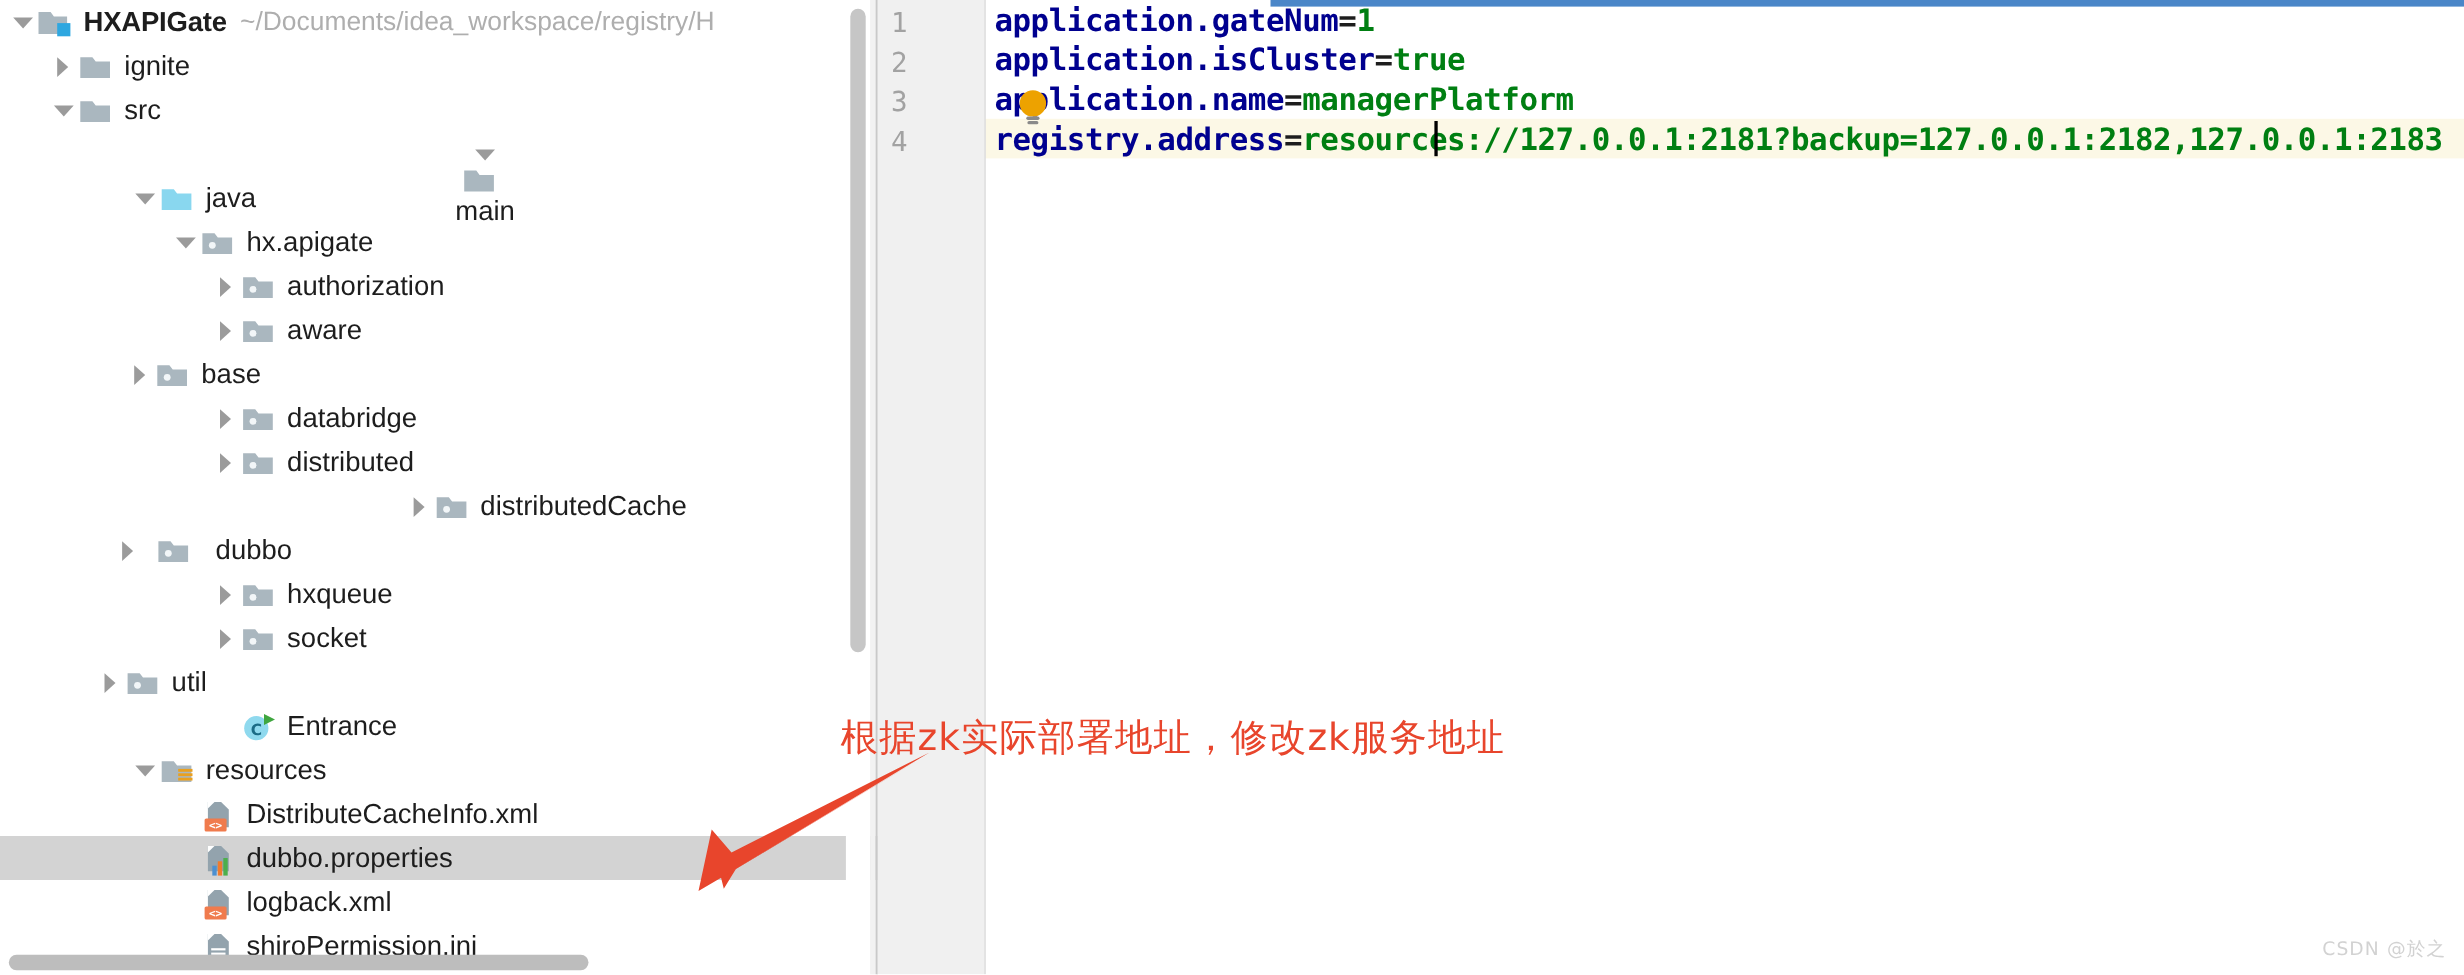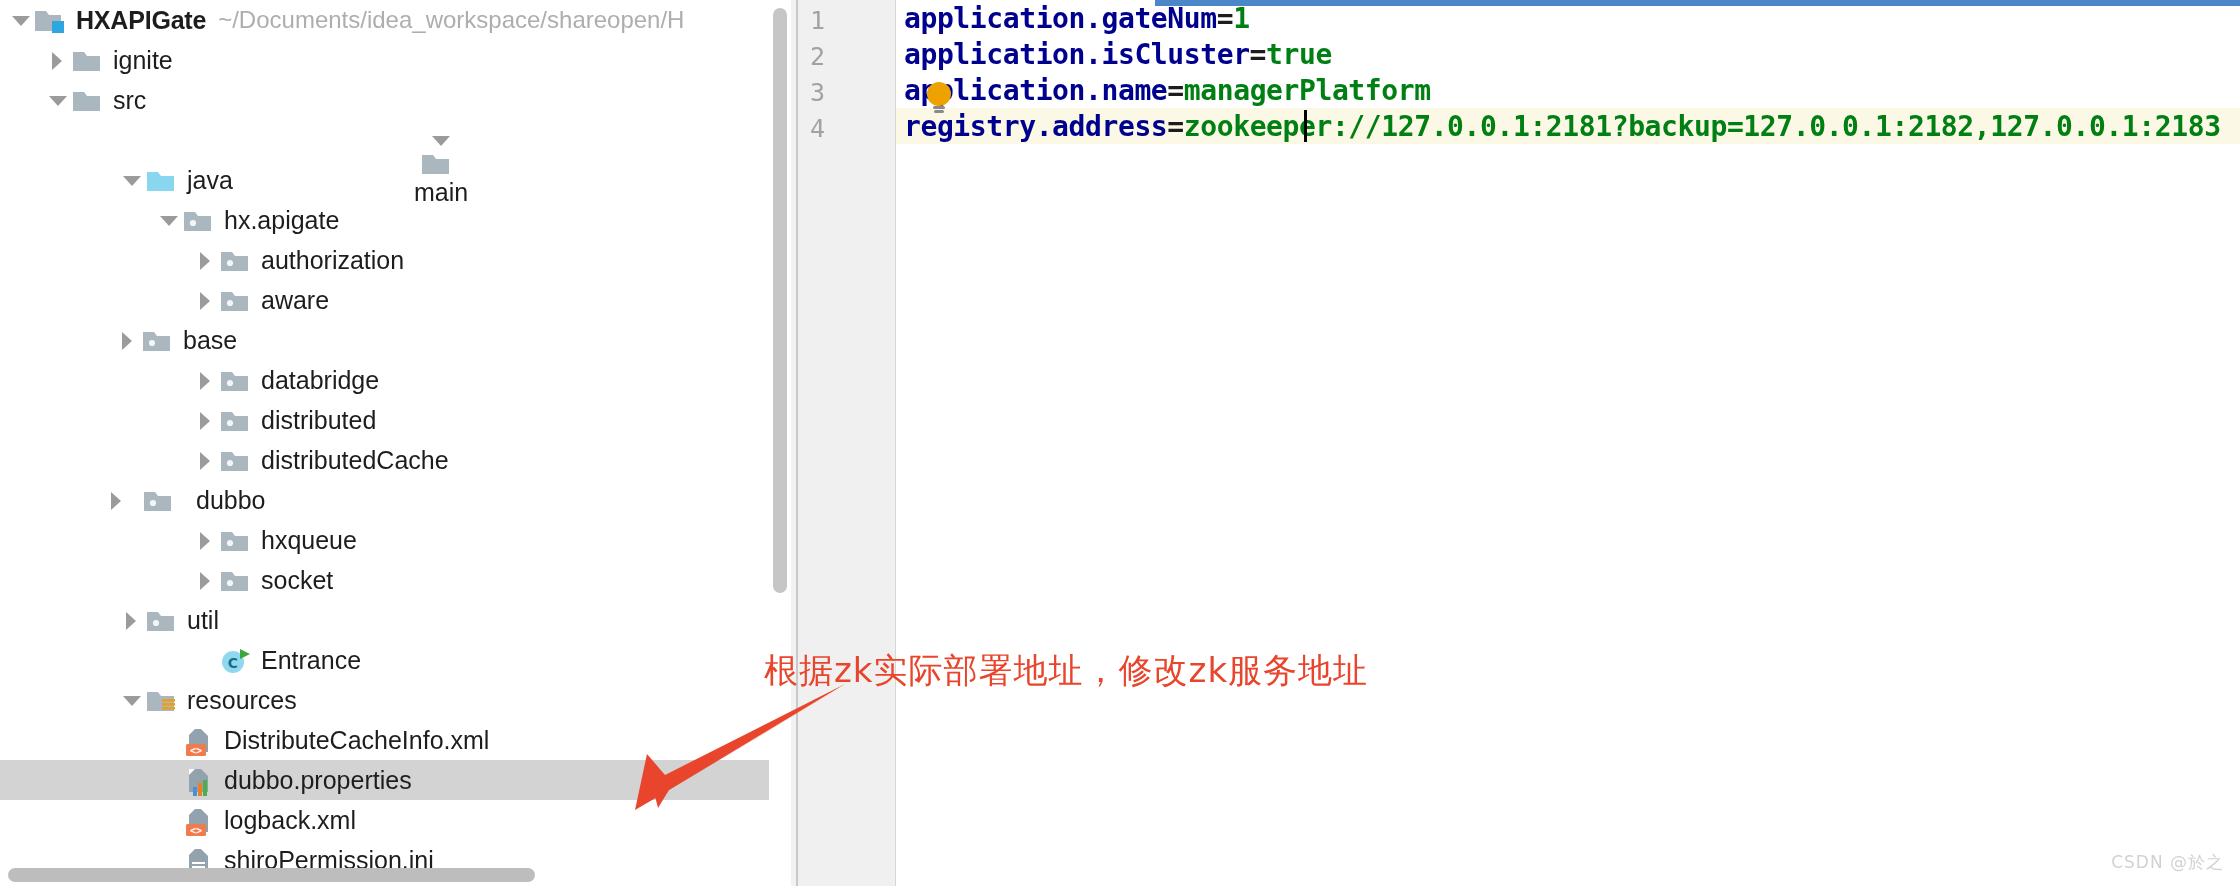--- a/index.html
+++ b/index.html
@@ -225,21 +225,21 @@
     <div class="tree" id="tree">
         <div class="tree-row" style="top: 0px; position: absolute; left: 0px; width: 800px; padding-left: 8px;">
           <span class="twisty expanded"></span>
           <span class="icon-wrap">
             <svg width="34" height="30" viewBox="0 0 34 30">
         <path d="M1 4 h11 l3 4 h12 v16 H1 Z" fill="#aab7bf"></path>
         <rect x="18" y="14" width="12" height="12" fill="#2ea7e0"></rect>
             </svg>
           </span>
           <span class="tree-label root">HXAPIGate</span>
-          <span class="root-path">~/Documents/idea_workspace/shareopen/H</span>
+          <span class="root-path">~/Documents/idea_workspace/registry/H</span>
         </div>
         <div class="tree-row" style="top: 40px; position: absolute; left: 0px; width: 800px; padding-left: 45px;">
           <span class="twisty collapsed"></span>
           <span class="icon-wrap">
             <svg width="34" height="30" viewBox="0 0 34 30">
         <path d="M2 5 h11 l3 4 h13 v15 H2 Z" fill="#aab7bf"></path>
             </svg>
           </span>
           <span class="tree-label">ignite</span>
         </div>
@@ -323,21 +323,21 @@
         <div class="tree-row" style="top: 400px; position: absolute; left: 0px; width: 800px; padding-left: 193px;">
           <span class="twisty collapsed"></span>
           <span class="icon-wrap">
             <svg width="34" height="30" viewBox="0 0 34 30">
         <path d="M2 5 h11 l3 4 h13 v15 H2 Z" fill="#aab7bf"></path>
         <circle cx="11" cy="16" r="3.1" fill="#f2f6f8"></circle>
             </svg>
           </span>
           <span class="tree-label">distributed</span>
         </div>
-        <div class="tree-row" style="top: 440px; position: absolute; left: 0px; width: 800px; padding-left: 193px;">
+        <div class="tree-row" style="top: 440px; position: absolute; left: 0px; width: 800px; padding-left: 193px; justify-content: center;">
           <span class="twisty collapsed"></span>
           <span class="icon-wrap">
             <svg width="34" height="30" viewBox="0 0 34 30">
         <path d="M2 5 h11 l3 4 h13 v15 H2 Z" fill="#aab7bf"></path>
         <circle cx="11" cy="16" r="3.1" fill="#f2f6f8"></circle>
             </svg>
           </span>
           <span class="tree-label">distributedCache</span>
         </div>
         <div class="tree-row" style="top: 480px; position: absolute; left: 0px; width: 800px; padding-left: 104px; gap: 12px;">
@@ -363,21 +363,21 @@
         <div class="tree-row" style="top: 560px; position: absolute; left: 0px; width: 800px; padding-left: 193px;">
           <span class="twisty collapsed"></span>
           <span class="icon-wrap">
             <svg width="34" height="30" viewBox="0 0 34 30">
         <path d="M2 5 h11 l3 4 h13 v15 H2 Z" fill="#aab7bf"></path>
         <circle cx="11" cy="16" r="3.1" fill="#f2f6f8"></circle>
             </svg>
           </span>
           <span class="tree-label">socket</span>
         </div>
-        <div class="tree-row" style="top: 600px; position: absolute; left: 0px; width: 800px; padding-left: 119px;">
+        <div class="tree-row" style="top: 600px; position: absolute; left: 0px; width: 800px; padding-left: 88px;">
           <span class="twisty collapsed"></span>
           <span class="icon-wrap">
             <svg width="34" height="30" viewBox="0 0 34 30">
         <path d="M2 5 h11 l3 4 h13 v15 H2 Z" fill="#aab7bf"></path>
         <circle cx="11" cy="16" r="3.1" fill="#f2f6f8"></circle>
             </svg>
           </span>
           <span class="tree-label">util</span>
         </div>
         <div class="tree-row" style="top: 640px; position: absolute; left: 0px; width: 800px; padding-left: 193px;">
@@ -471,21 +471,21 @@
         <div class="line-no" style="top: 78px;">3</div>
         <div class="line-no" style="top: 114px;">4</div>
       </div>
     <div id="gutter-edge"></div>
     <div id="top-marker"></div>
 
     <div id="lines-host">
         <div class="code-line" style="top: 0px;"><span class="k txt-left">application.gateNum</span><span class="eq">=</span><span class="v">1</span></div>
         <div class="code-line" style="top: 36px;"><span class="k txt-left">application.isCluster</span><span class="eq">=</span><span class="v">true</span></div>
         <div class="code-line" style="top: 72px;"><span class="k txt-left">application.name</span><span class="eq">=</span><span class="v">managerPlatform</span></div>
-        <div class="code-line" style="top: 108px;"><span class="k txt-left">registry.address</span><span class="eq">=</span><span class="v">zookeeper://127.0.0.1:2181?backup=127.0.0.1:2182,127.0.0.1:2183</span></div>
+        <div class="code-line" style="top: 108px;"><span class="k txt-left">registry.address</span><span class="eq">=</span><span class="v">resources://127.0.0.1:2181?backup=127.0.0.1:2182,127.0.0.1:2183</span></div>
       </div>
 
     <div id="bulb">
       <svg width="36" height="36" viewBox="0 0 36 36">
         <circle cx="18" cy="14" r="12" fill="#eda200"></circle>
         <rect x="12" y="26" width="12" height="3" rx="1.5" fill="#8a8a8a"></rect>
         <rect x="13" y="30" width="10" height="3" rx="1.5" fill="#8a8a8a"></rect>
       </svg>
     </div>
 

